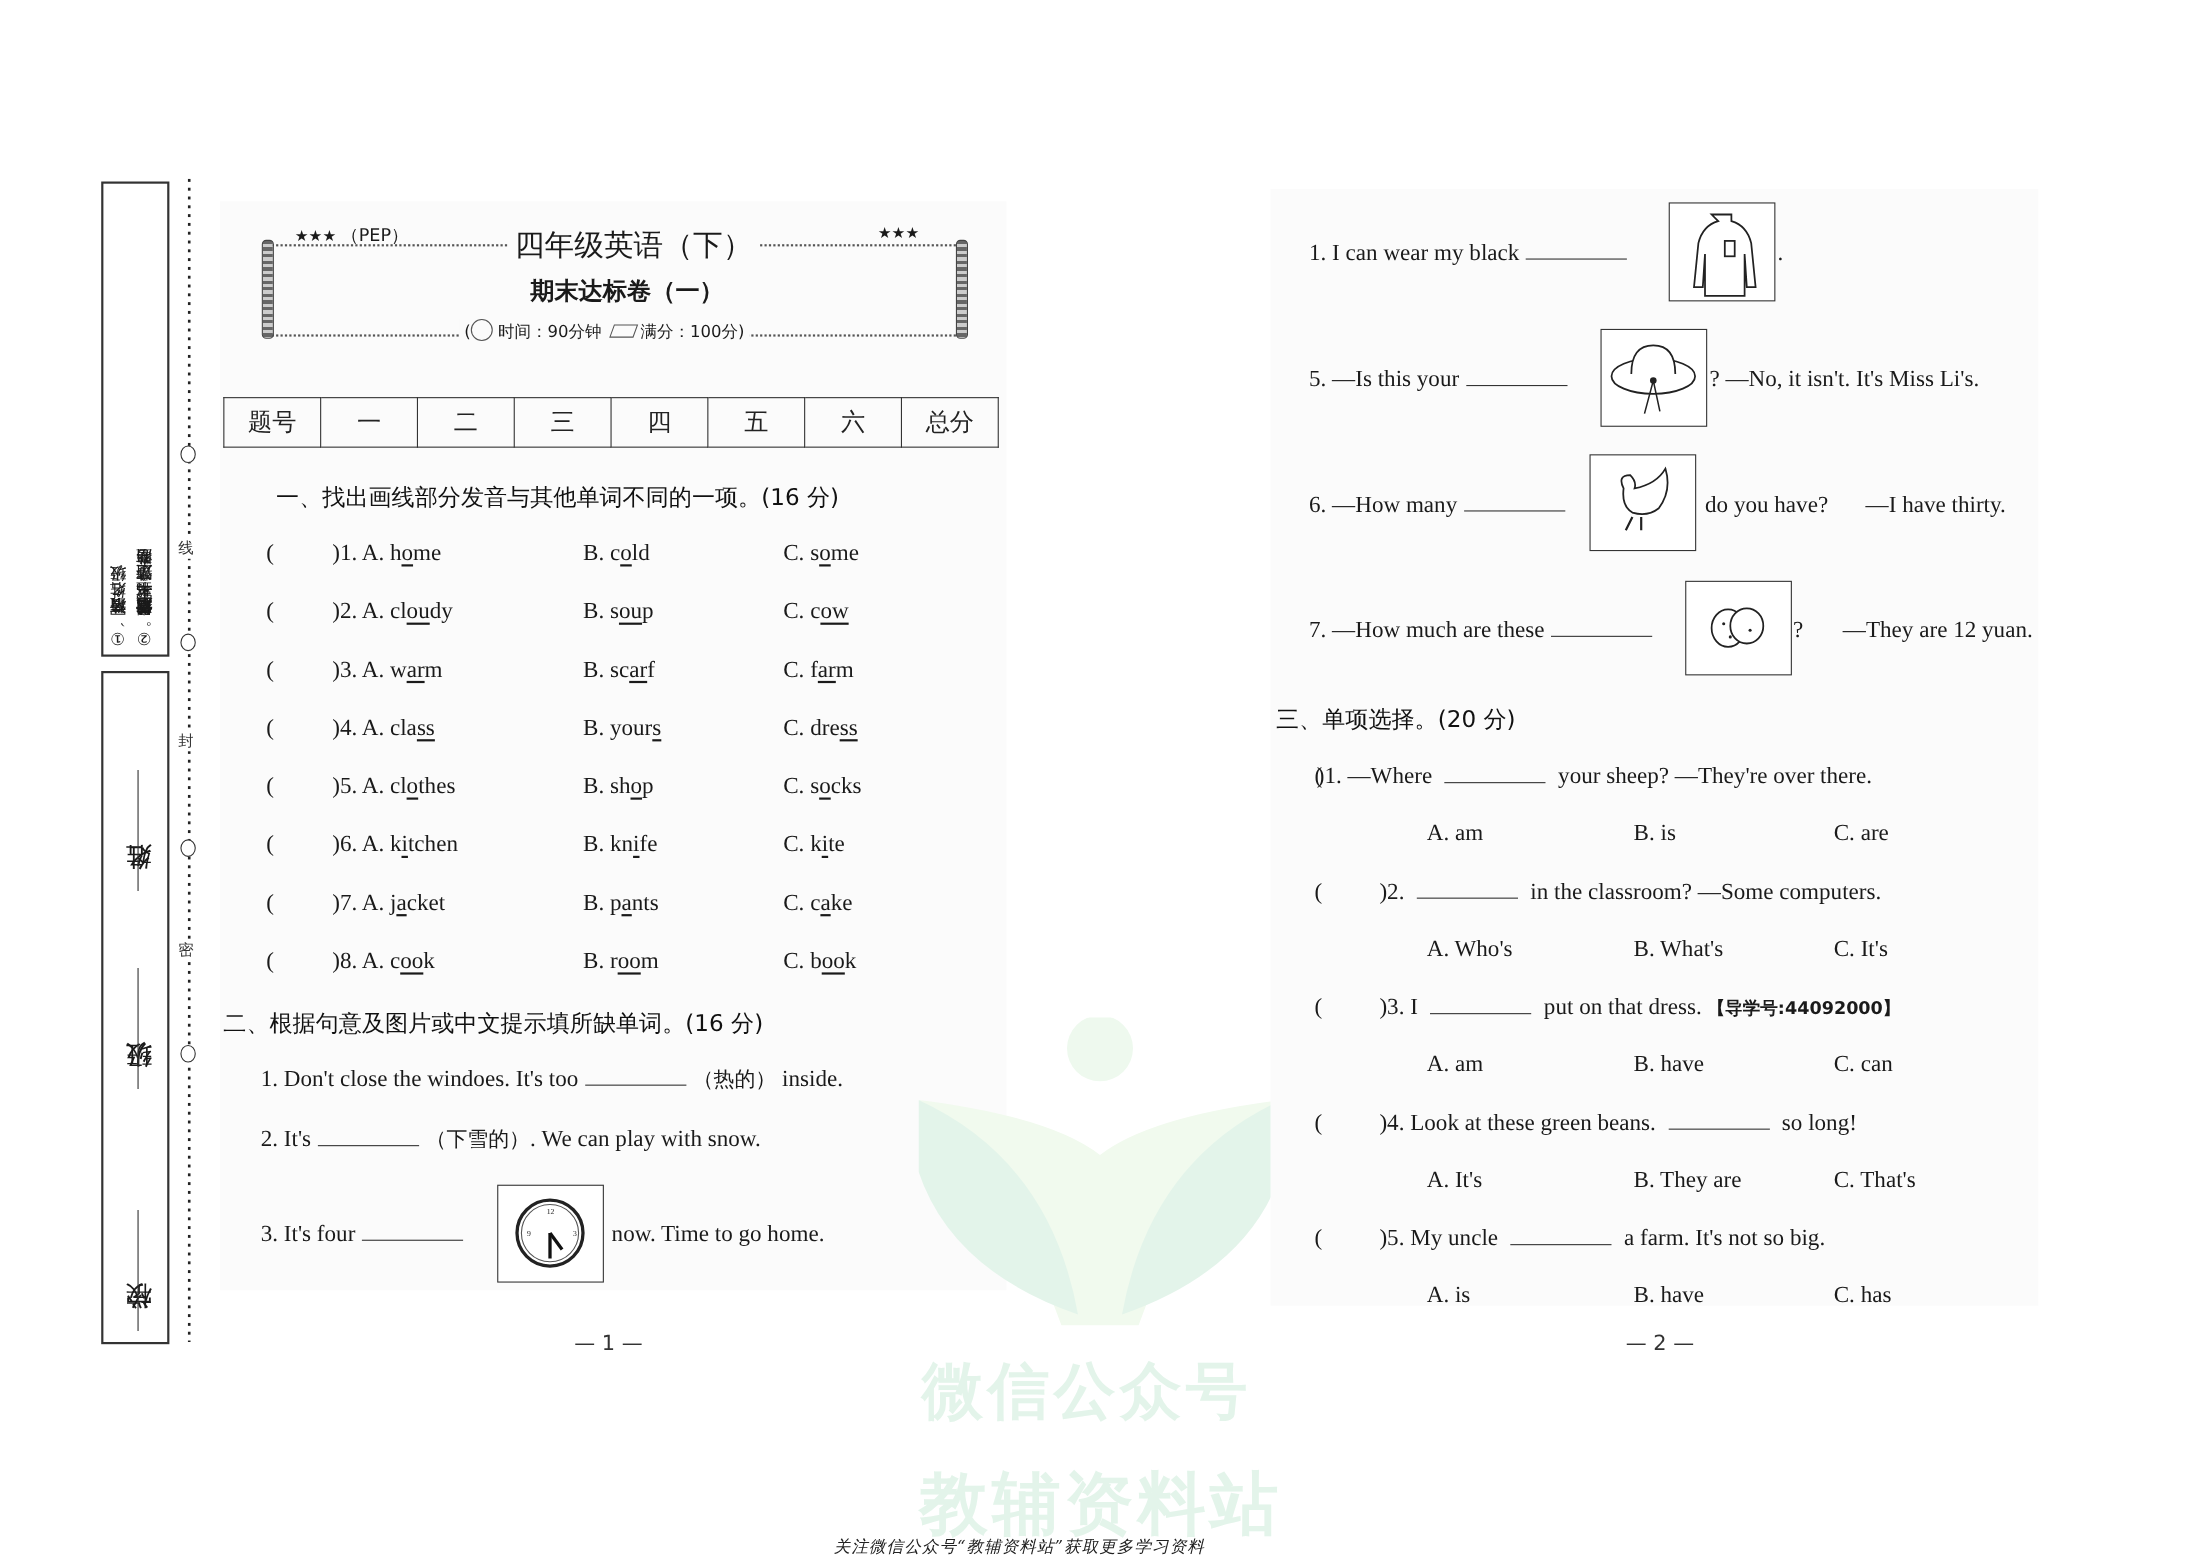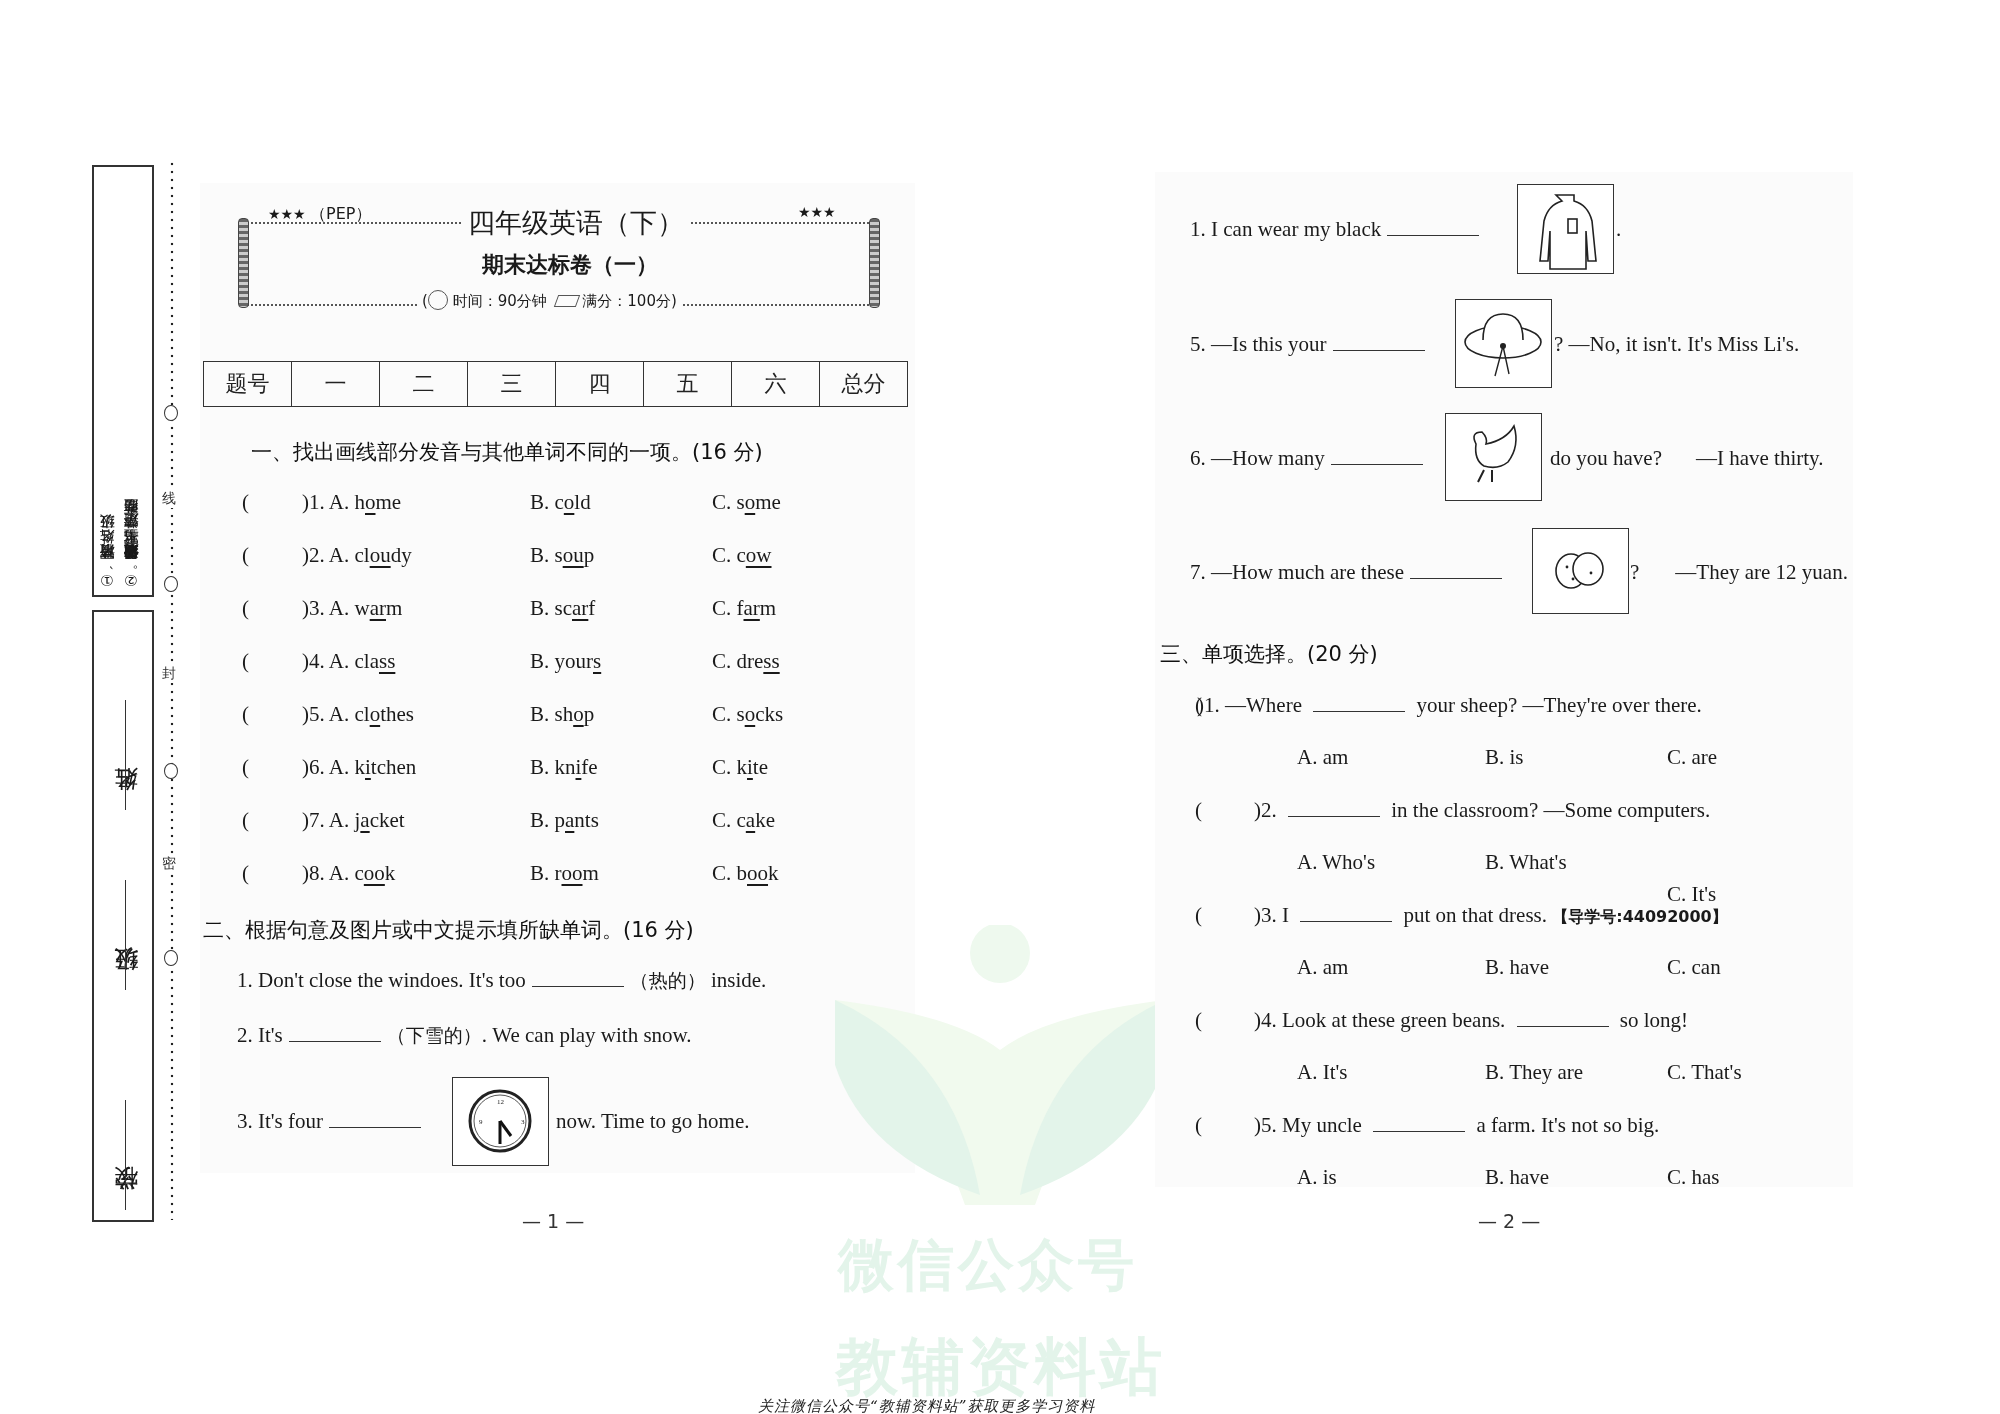--- a/index.html
+++ b/index.html
@@ -222,21 +222,21 @@
 <div id="s3-rows">
     <div class="q" style="left: 1195px; top: 693px;">(</div>
     <div class="q" style="left: 1197px; top: 693px;">)1. —Where <span class="blank"></span> your sheep? —They're over there.</div>
     <div class="q" style="left: 1297px; top: 745px;">A. am</div>
     <div class="q" style="left: 1485px; top: 745px;">B. is</div>
     <div class="q" style="left: 1667px; top: 745px;">C. are</div>
     <div class="q" style="left: 1195px; top: 798px;">(</div>
     <div class="q" style="left: 1254px; top: 798px;">)2. <span class="blank"></span> in the classroom? —Some computers.</div>
     <div class="q" style="left: 1297px; top: 850px;">A. Who's</div>
     <div class="q" style="left: 1485px; top: 850px;">B. What's</div>
-    <div class="q" style="left: 1667px; top: 850px; margin-top: 32px;">C. It's</div>
+    <div class="q" style="left: 1667px; top: 850px;">C. It's</div>
     <div class="q" style="left: 1195px; top: 903px;">(</div>
     <div class="q" style="left: 1254px; top: 903px;">)3. I <span class="blank"></span> put on that dress. <span class="sans" style="font-size:16px;font-weight:bold;">【导学号:44092000】</span></div>
     <div class="q" style="left: 1297px; top: 955px;">A. am</div>
     <div class="q" style="left: 1485px; top: 955px;">B. have</div>
     <div class="q" style="left: 1667px; top: 955px;">C. can</div>
     <div class="q" style="left: 1195px; top: 1008px;">(</div>
     <div class="q" style="left: 1254px; top: 1008px;">)4. Look at these green beans. <span class="blank"></span> so long!</div>
     <div class="q" style="left: 1297px; top: 1060px;">A. It's</div>
     <div class="q" style="left: 1485px; top: 1060px;">B. They are</div>
     <div class="q" style="left: 1667px; top: 1060px;">C. That's</div>

